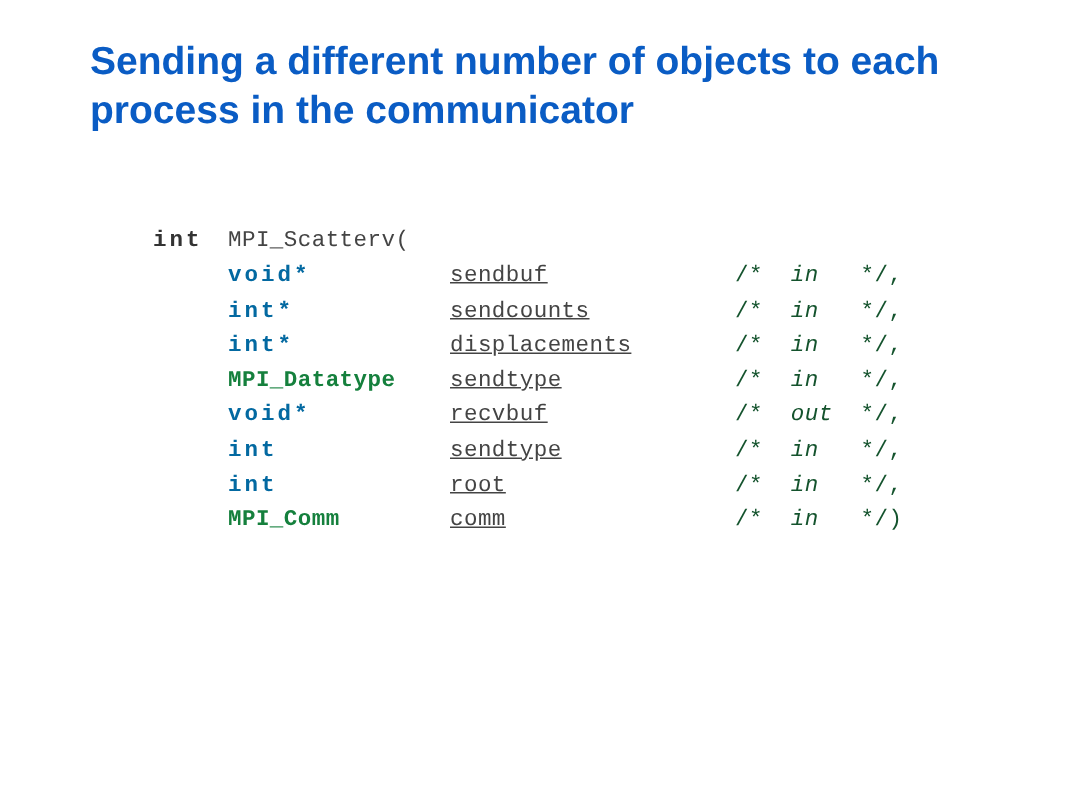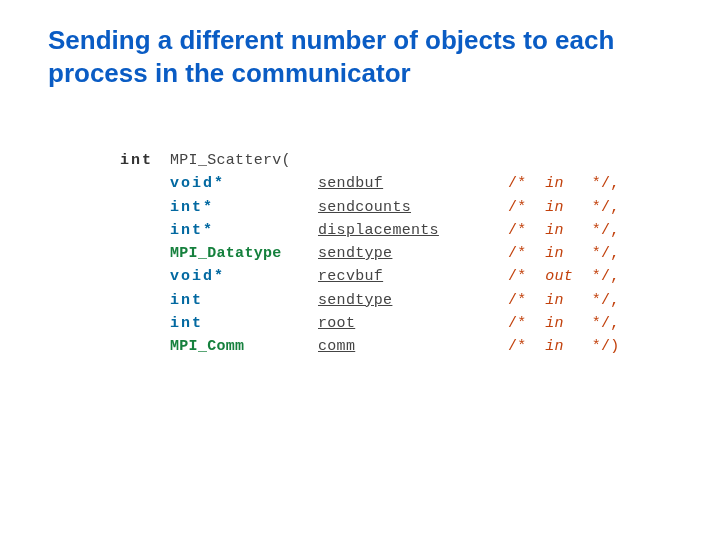--- a/index.html
+++ b/index.html
@@ -8,42 +8,41 @@
     width: 720px;
     height: 540px;
     background: #ffffff;
     font-family: Arial, Helvetica, sans-serif;
     color: #000;
   }
   .slide {
     box-sizing: border-box;
     width: 720px;
     height: 480px;
-    padding: 24px 36px 24px 48px;
+    padding: 24px 36px 24px 60px;
     position: relative;
   }
   .title {
     font-size: 26px;
     font-weight: bold;
     line-height: 1.25;
     color: #0a5cc4;
     margin: 0 0 60px 0;
     max-width: 600px;
   }
   .code-block {
     margin-left: 42px;
     font-family: "Courier New", Courier, monospace;
     font-size: 15px;
     letter-spacing: 0.3px;
     color: #444;
     line-height: 1.55;
   }
   .code-row {
     white-space: pre;
-    margin-left: 30px;
   }
   .col-ret {
     display: inline-block;
     width: 50px;
     font-weight: bold;
     color: #333;
     letter-spacing: 2px;
   }
   .col-type {
     display: inline-block;
@@ -57,21 +56,21 @@
     letter-spacing: 2px;
   }
   .col-name {
     display: inline-block;
     width: 190px;
     color: #444;
     text-decoration: underline;
   }
   .col-comment {
     display: inline-block;
-    color: #c2410c;
+    color: #14532d;
   }
   .col-comment .dir {
     font-style: italic;
   }
   .fn-name {
     color: #444;
   }
 </style>
 </head>
 <body>

